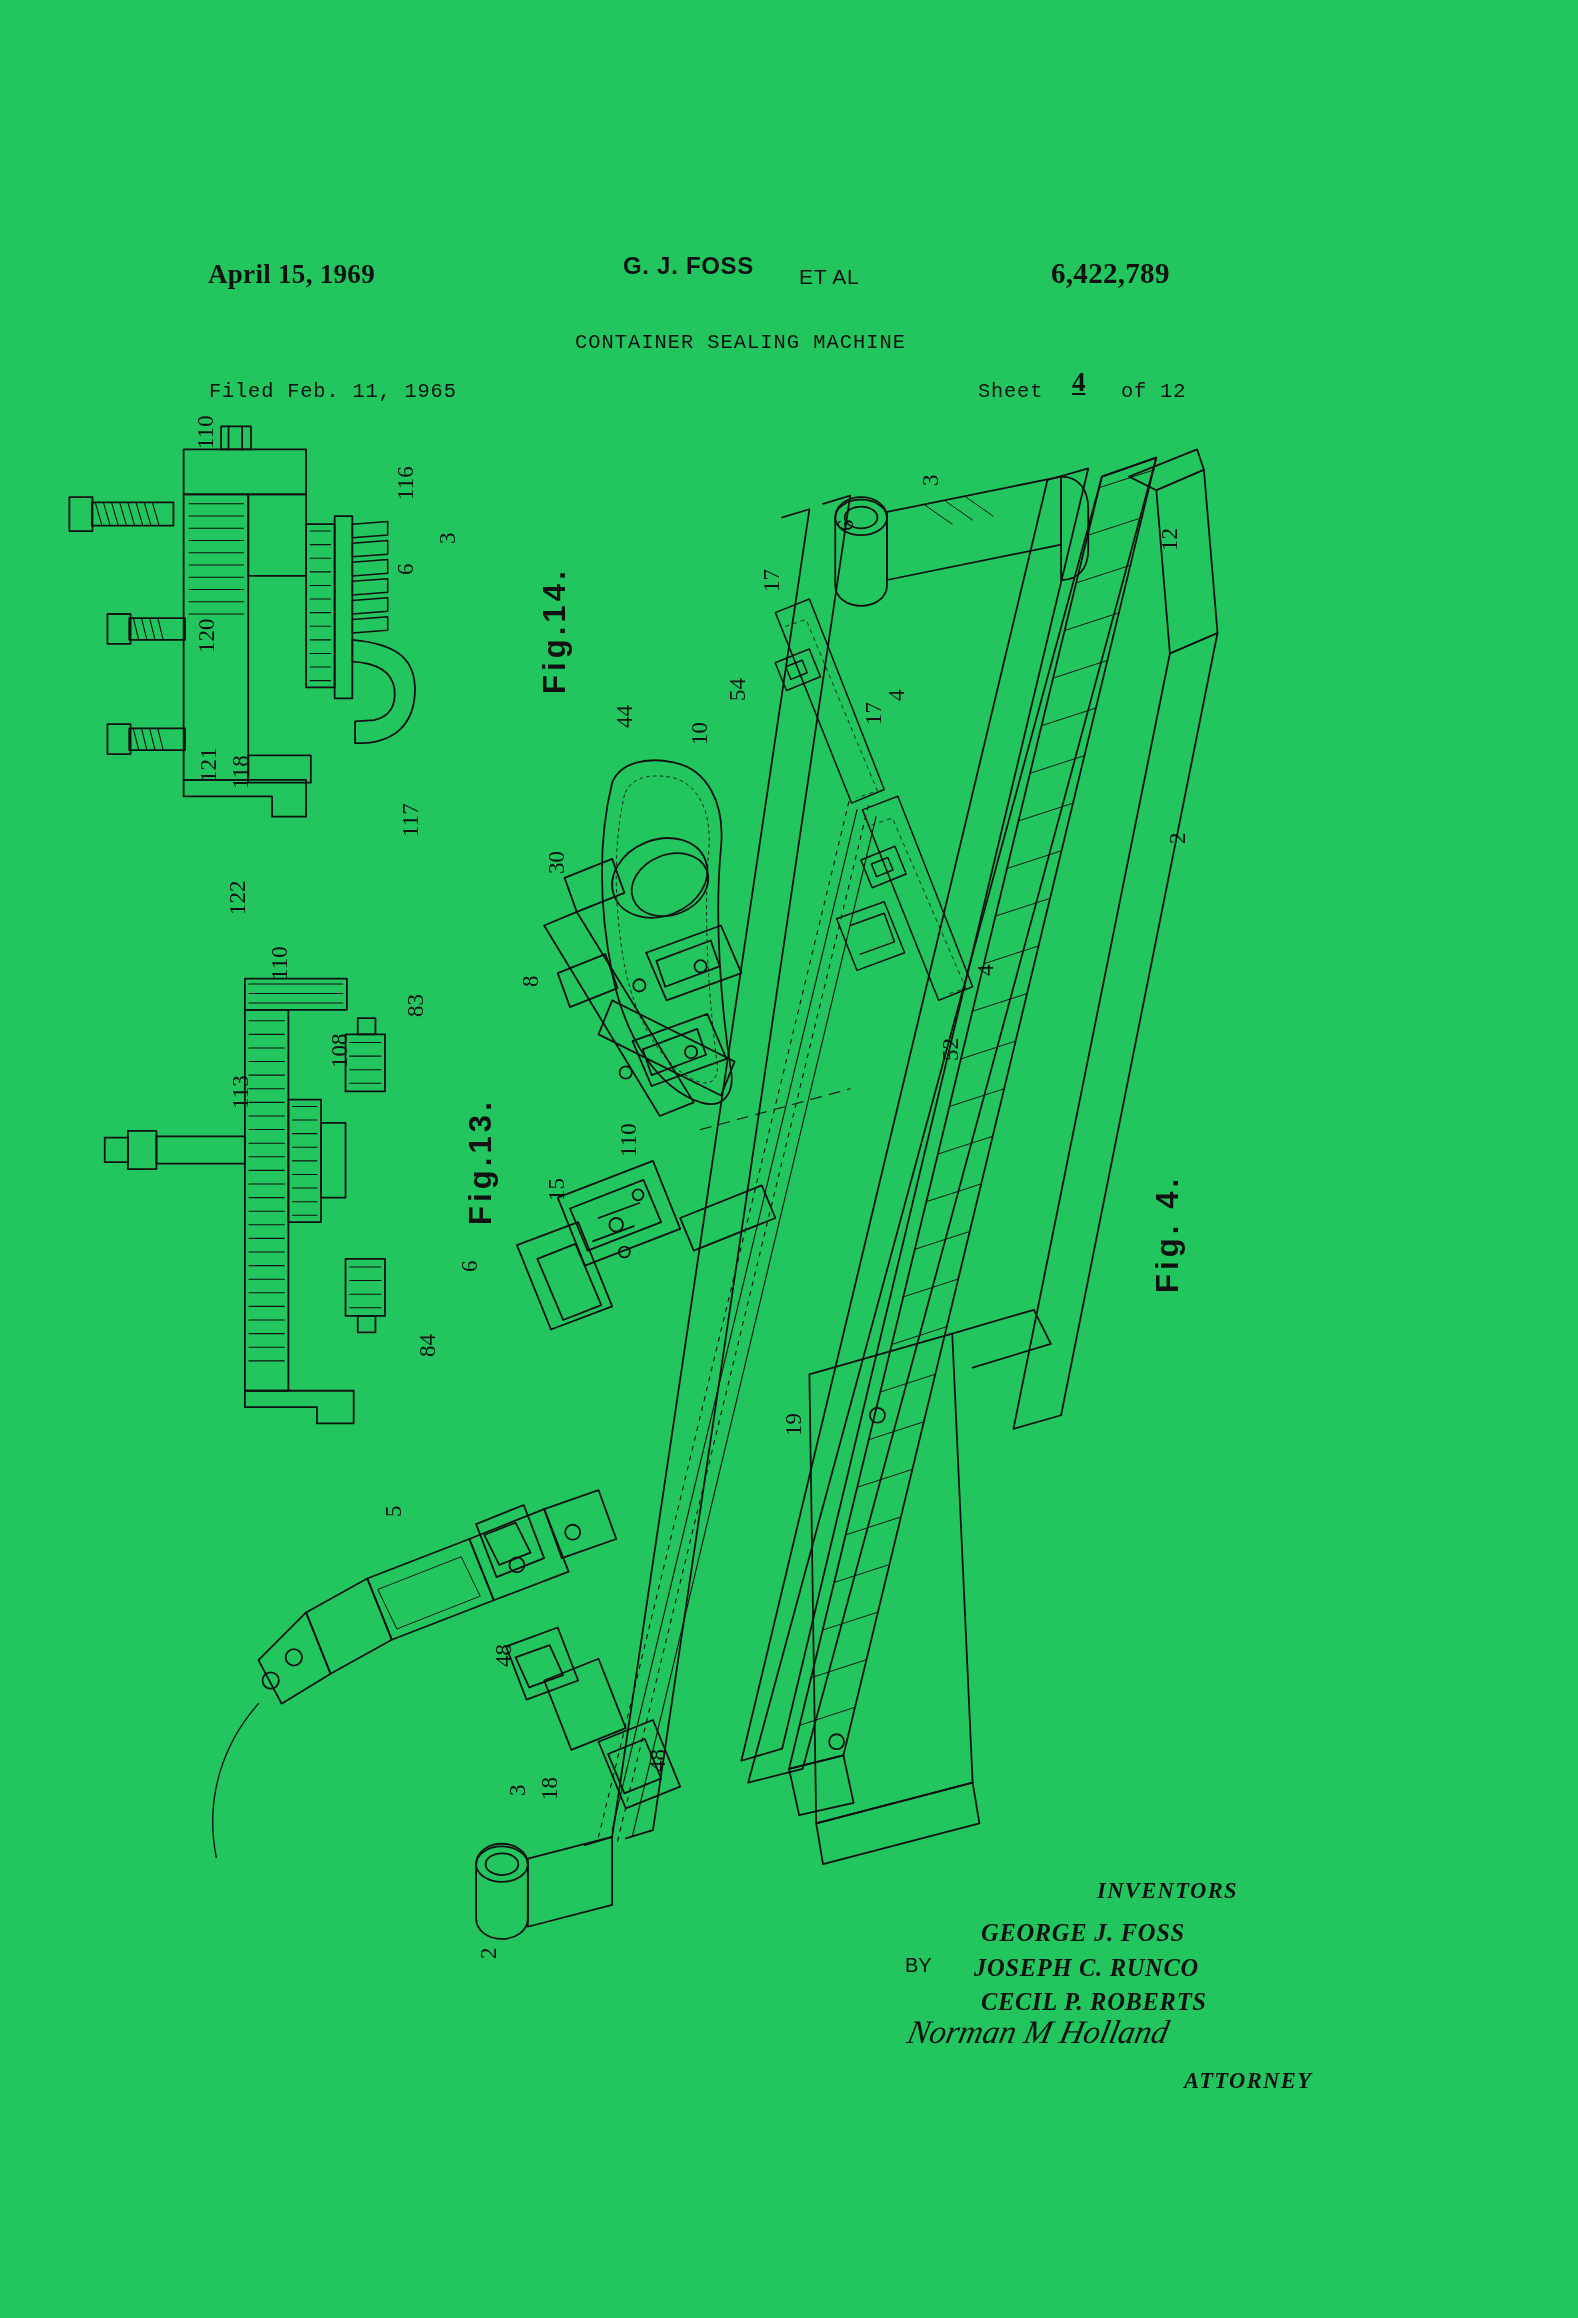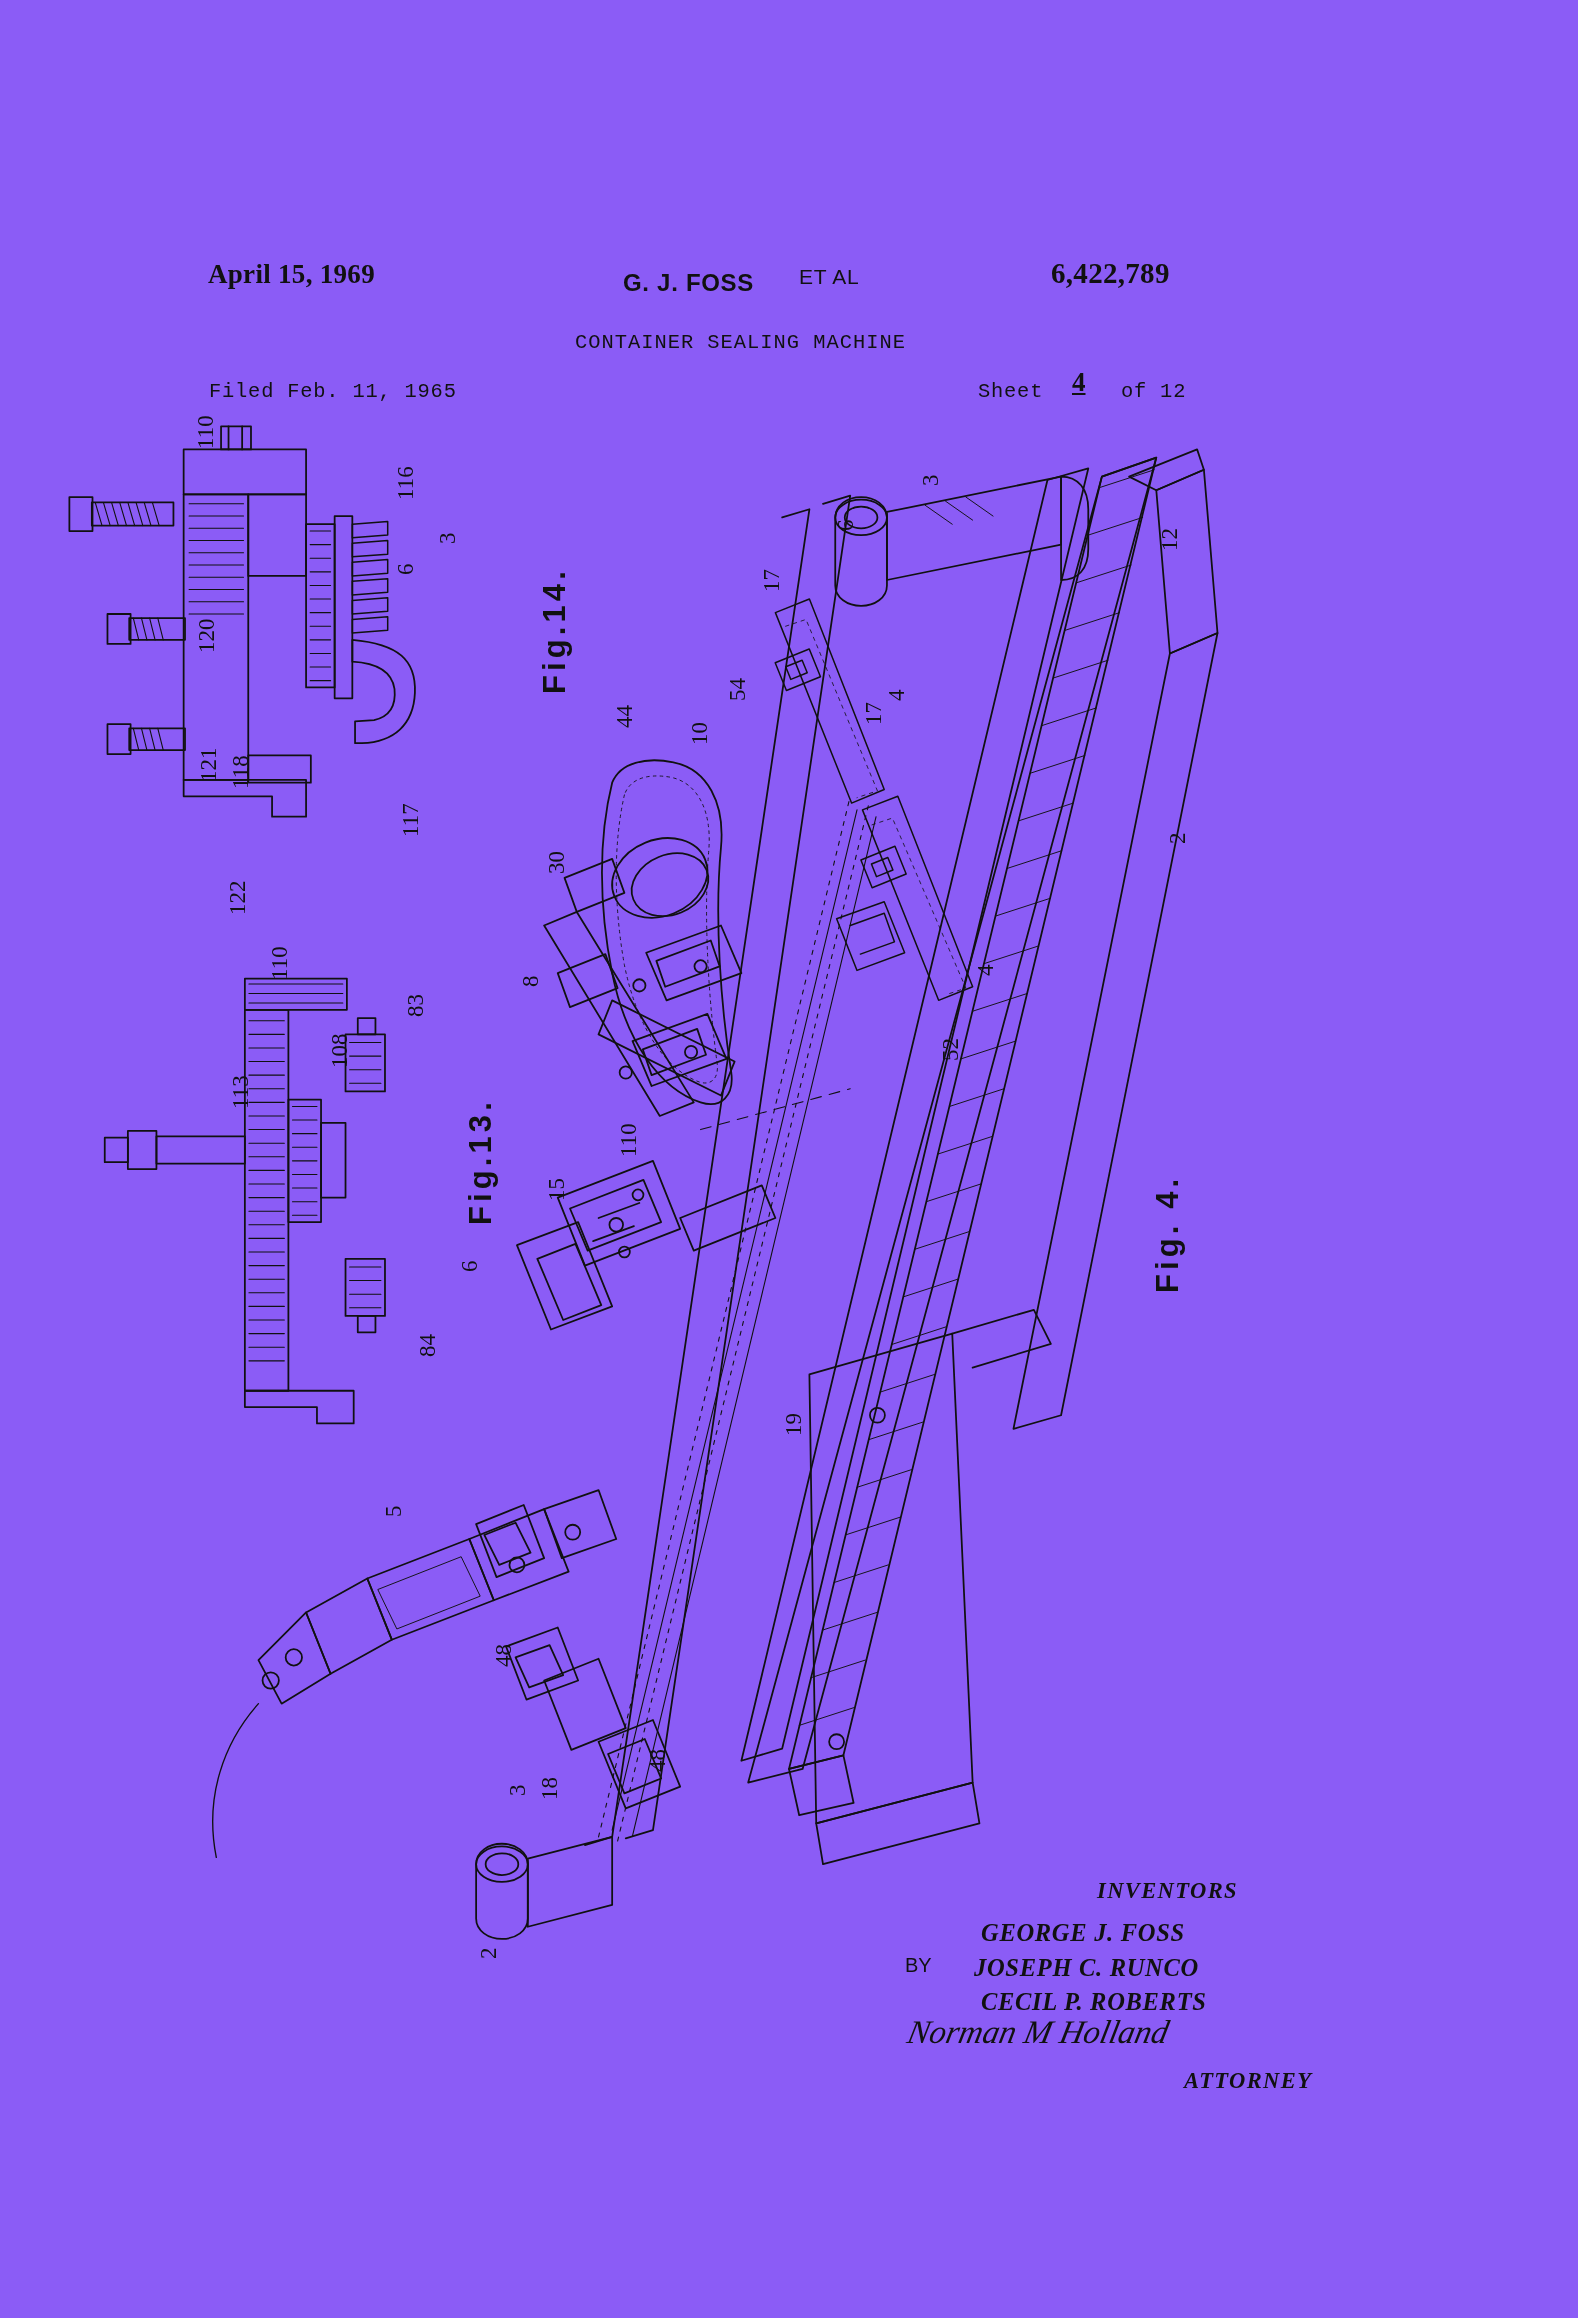--- a/index.html
+++ b/index.html
@@ -12,37 +12,37 @@
     height: 2319px;
     position: relative;
     font-family: "Liberation Serif", serif;
     color: #111;
     overflow: hidden;
   }
 
   .page {
     position: absolute;
     inset: 0;
-    background: #8b5cf6;
+    background: #22c55e;
   }
 
   
   .hdr-date {
     position: absolute;
     left: 208px;
     top: 259px;
     font-family: "Liberation Serif", serif;
     font-weight: bold;
     font-size: 27px;
     letter-spacing: 0.3px;
   }
   .hdr-inventor {
     position: absolute;
     left: 623px;
-    top: 269px;
+    top: 252px;
     font-family: "Liberation Sans", sans-serif;
     font-weight: bold;
     font-size: 24px;
     letter-spacing: 0.7px;
   }
   .hdr-etal {
     position: absolute;
     left: 799px;
     top: 265px;
     font-family: "Liberation Sans", sans-serif;

